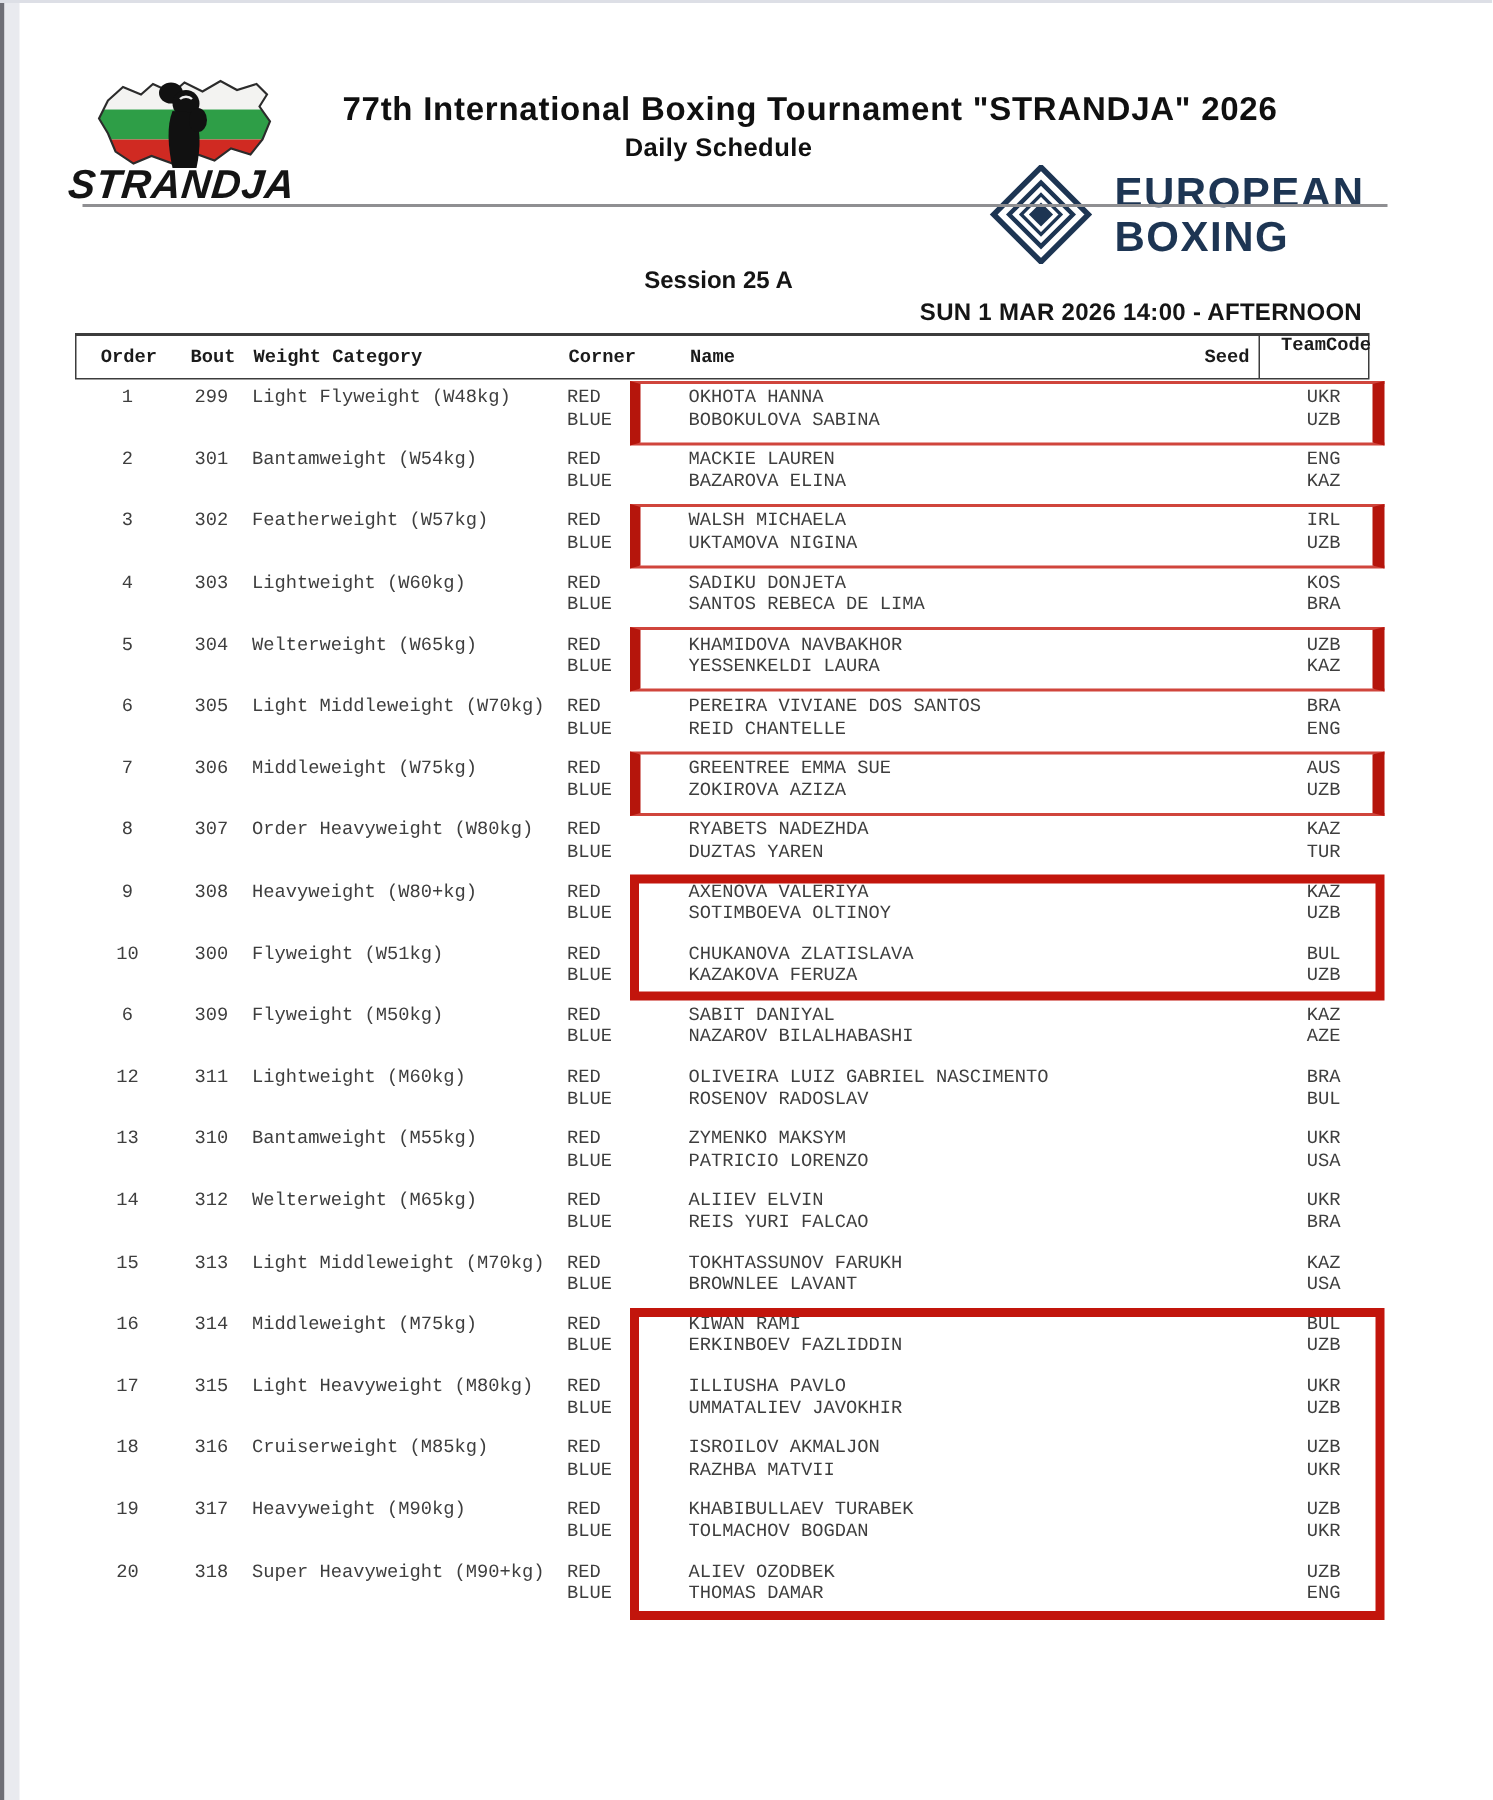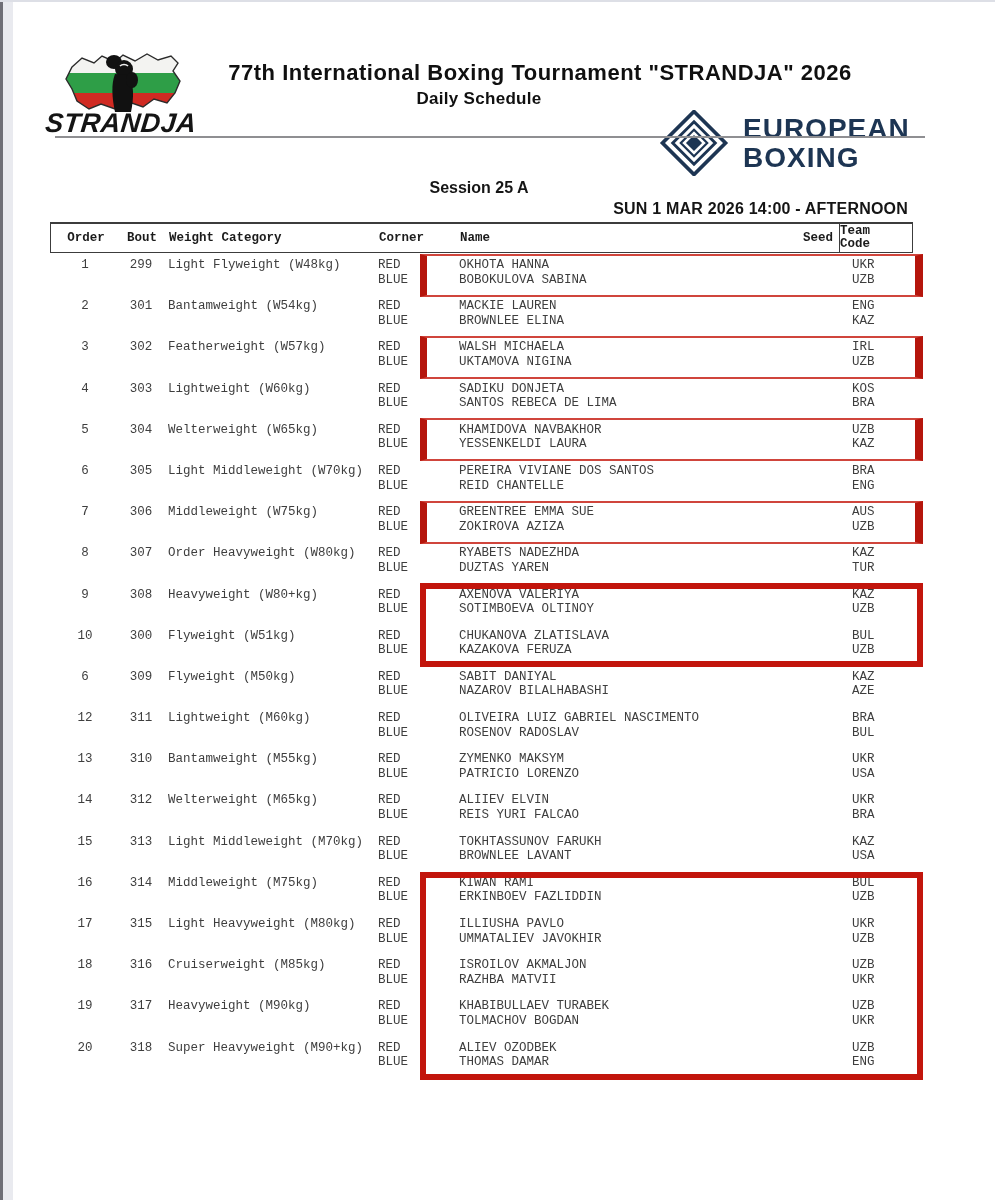--- a/index.html
+++ b/index.html
@@ -51,31 +51,31 @@
   .thead{
     height:31px;box-sizing:border-box;
     border:1px solid #3c3c3c;border-top-width:2px;
     align-items:center;font-size:12.5px;font-weight:bold;color:#1b1b1b;
   }
   .thead .c-order,.thead .c-bout{text-align:center;}
   .thead .c-weight,.thead .c-corner,.thead .c-name{padding-left:6px;}
   .thead .c-seed{text-align:right;padding-right:6px;}
   .thead .c-team{
     border-left:1px solid #3c3c3c;height:100%;box-sizing:border-box;
-    display:flex;flex-direction:column;justify-content:center;
-    line-height:13px;
+    display:flex;flex-direction:row;justify-content:space-between;
+    padding-left:14px;line-height:13px;
   }
   .rows-wrap{position:relative;}
   .bout-row{
     height:41.2px;box-sizing:border-box;padding-top:5px;
     font-size:12.5px;color:#3e3e3e;align-items:start;line-height:14.6px;
   }
   .bout-row .c-order,.bout-row .c-bout{text-align:center;}
   .bout-row .c-weight,.bout-row .c-corner,.bout-row .c-name{padding-left:6px;}
-  .bout-row .c-team{padding-left:14px;}
+  .bout-row .c-team{padding-left:14px;text-align:center;}
   .two-line span{display:block;}
 
   
   .hl{position:absolute;left:370px;width:503px;box-sizing:border-box;pointer-events:none;}
   .hl-thin{
     border-top:2px solid #d0453c;border-bottom:2px solid #d0453c;
     border-left:7px solid #b5150c;border-right:8px solid #b5150c;
   }
   .hl-thick{border:6px solid #c2150c;}
 </style>
@@ -167,21 +167,21 @@
   <div class="grid-row bout-row">
     <div class="c-order">2</div>
     <div class="c-bout">301</div>
     <div class="c-weight">Bantamweight (W54kg)</div>
     <div class="c-corner two-line">
       <span>RED</span>
       <span>BLUE</span>
     </div>
     <div class="c-name two-line">
       <span>MACKIE LAUREN</span>
-      <span>BROWNLEE ELINA</span>
+      <span>BAZAROVA ELINA</span>
     </div>
     <div class="c-seed"></div>
     <div class="c-team two-line">
       <span>ENG</span>
       <span>KAZ</span>
     </div>
   </div>
 
   <div class="grid-row bout-row">
     <div class="c-order">3</div>

